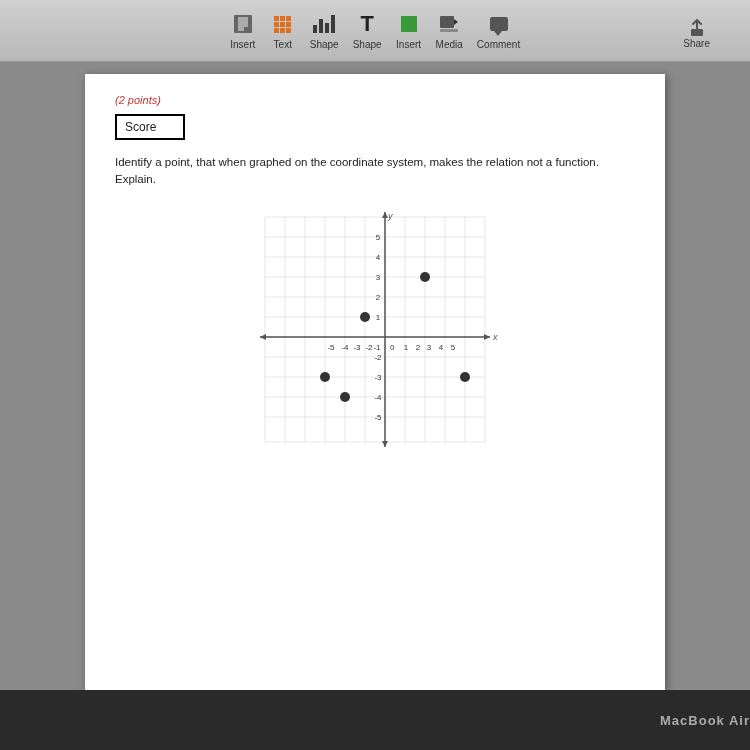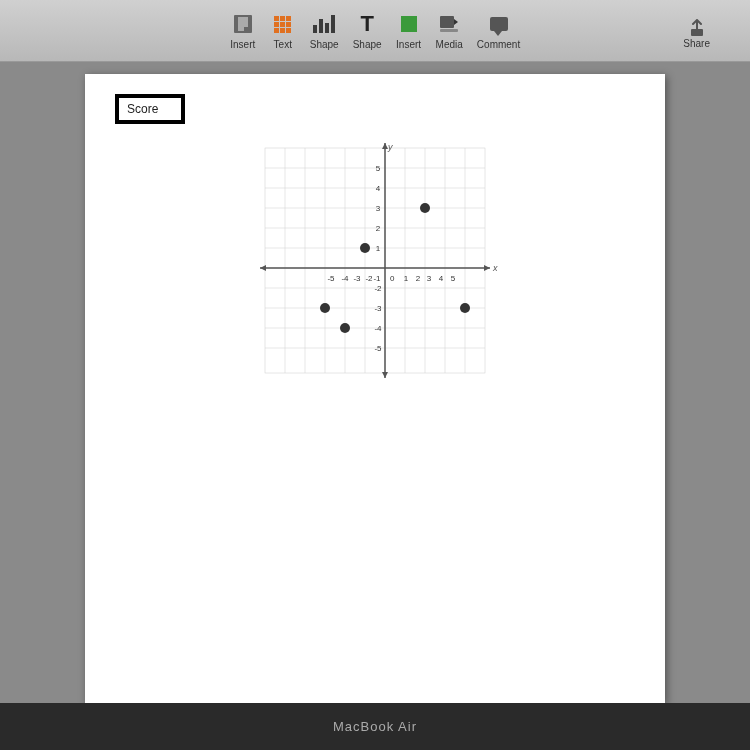--- a/index.html
+++ b/index.html
@@ -151,21 +151,21 @@
     }
 
     .points-label {
       font-size: 11px;
       color: #cc3333;
       font-style: italic;
       margin-bottom: 8px;
     }
 
     .score-box {
-      border: 4px solid #000000;
+      border: 2px solid #000000;
       width: 70px;
       padding: 4px 8px;
       font-size: 12px;
       color: #222;
       margin-bottom: 14px;
     }
 
     .question-text {
       font-size: 11.5px;
       color: #222;
@@ -187,25 +187,26 @@
 
     .answer-section {
       margin-top: 10px;
       font-size: 11.5px;
       color: #333;
     }
 
     
     .bottom-bar {
       width: 750px;
-      height: 47px;
+      height: 60px;
       background: #2a2a2a;
       display: flex;
       align-items: center;
-      justify-content: center;
+      justify-content: flex-end;
+      font-weight: bold;
     }
 
     .macbook-label {
       color: #aaa;
       font-size: 13px;
       letter-spacing: 1px;
     }
   </style>
 </head>
 <body>
@@ -292,25 +293,27 @@
         <rect x="2" y="10" width="12" height="7" rx="1" fill="#555"></rect>
       </svg>
     </div>
     <span>Share</span>
   </div>
 </div>
 
 <div class="screen-area">
   <div class="document">
 
+    <div class="points-label">(2 points)</div>
 
     <div class="score-box">
       <span>Score</span>
     </div>
 
+    <div class="question-text">Identify a point, that when graphed on the coordinate system, makes the relation not a function. Explain.</div>
 
     <div class="graph-container">
       <svg class="graph-svg" viewBox="0 0 260 250">
 
         <rect x="20" y="10" width="220" height="225" fill="white" stroke="#ccc" stroke-width="0.5"></rect>
 
         <line x1="40" y1="10" x2="40" y2="235" stroke="#ccc" stroke-width="0.5"></line>
         <line x1="60" y1="10" x2="60" y2="235" stroke="#ccc" stroke-width="0.5"></line>
         <line x1="80" y1="10" x2="80" y2="235" stroke="#ccc" stroke-width="0.5"></line>
         <line x1="100" y1="10" x2="100" y2="235" stroke="#ccc" stroke-width="0.5"></line>

